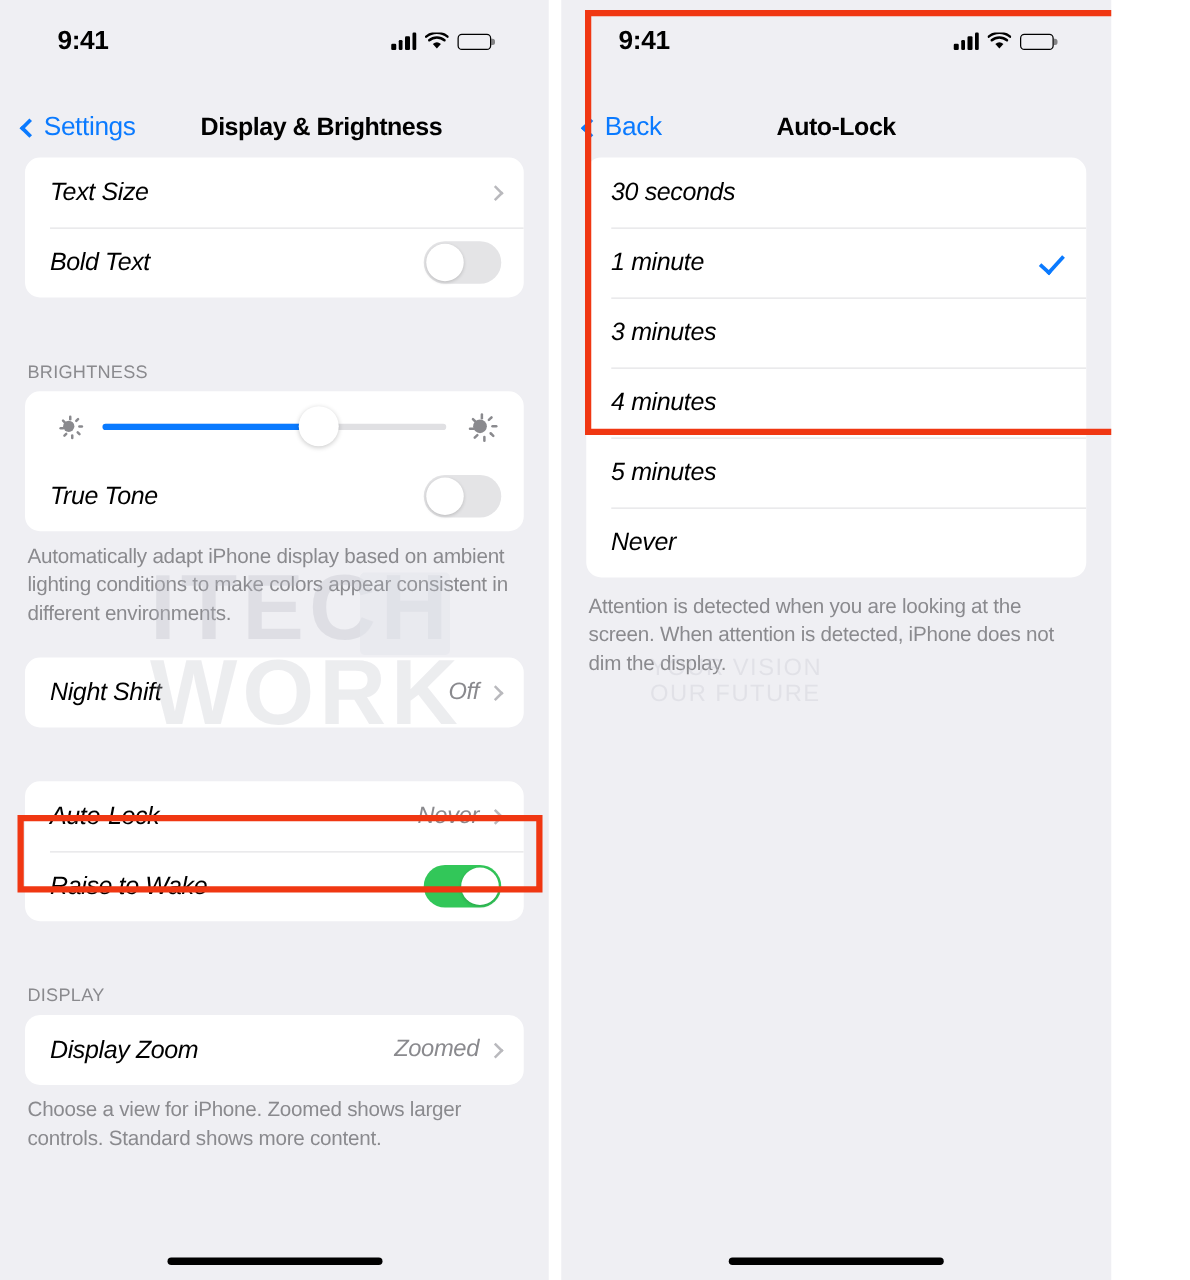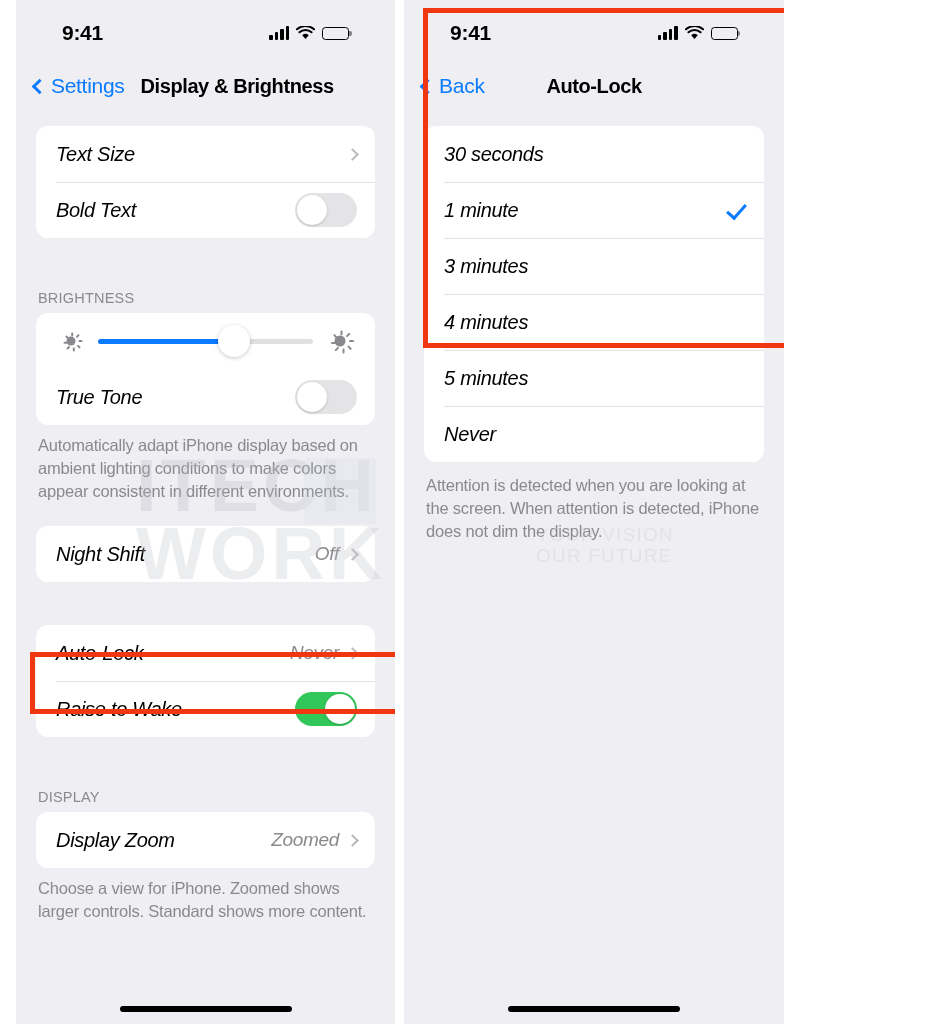--- a/index.html
+++ b/index.html
@@ -7,25 +7,24 @@
   html, body {
     width: 952px;
     height: 1024px;
     overflow: hidden;
     font-family: "Liberation Sans", sans-serif;
     background: #ffffff;
   }
 
   #screen {
     position: relative;
-    width: 768px;
+    width: 889px;
     height: 1024px;
     display: flex;
     background: #ffffff;
-    margin-left: 16px;
   }
 
   .phone {
     position: relative;
     width: 473px;
     height: 1024px;
     background: #efeff3;
     overflow: hidden;
   }
   .phone.right { width: 474px; margin-left: 5px; }
@@ -86,22 +85,23 @@
     background: #000;
     border-radius: 0 2px 2px 0;
     opacity: .45;
   }
 
   
   .navbar {
     position: relative;
     height: 56px;
     display: flex;
-    align-items: center;
+    align-items: flex-end;
     padding: 0 18px;
+    gap: 36px;
   }
   .nav-back {
     display: flex;
     align-items: center;
     gap: 5px;
     color: #0a7aff;
     font-size: 21px;
     letter-spacing: -0.3px;
     cursor: pointer;
   }

